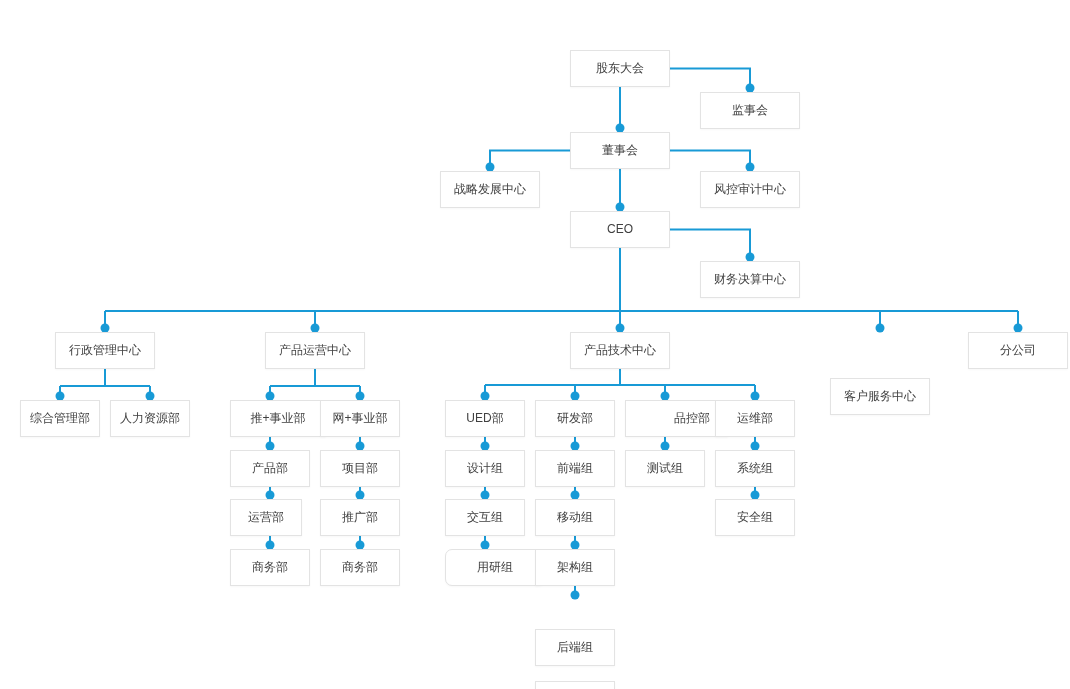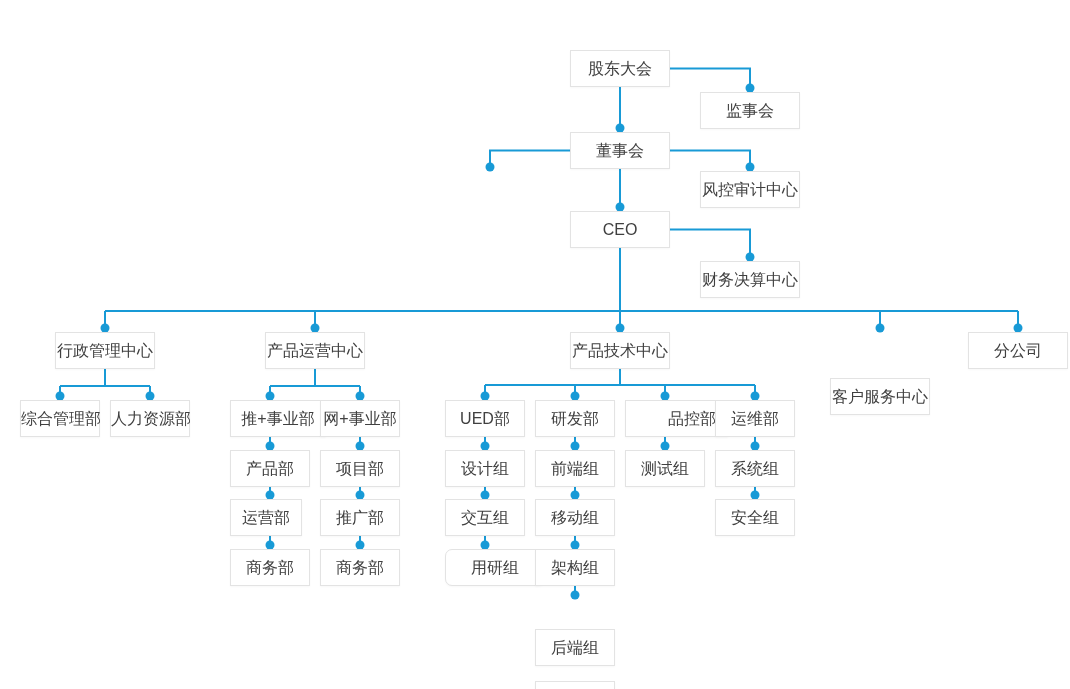--- a/index.html
+++ b/index.html
@@ -22,21 +22,21 @@
     z-index: 1;
   }
   .node {
     position: absolute;
     box-sizing: border-box;
     height: 37px;
     background: #ffffff;
     border: 1px solid #e3e3e3;
     box-shadow: 0 1px 2px rgba(0,0,0,0.03);
     color: #404040;
-    font-size: 16px;
+    font-size: 12px;
     line-height: 35px;
     text-align: center;
     white-space: nowrap;
     z-index: 2;
   }
 </style>
 </head>
 <body>
 
 <div id="stage">
@@ -118,20 +118,21 @@
       <circle cx="575" cy="545" r="4.5" fill="#189ad6"></circle>
       <circle cx="575" cy="595" r="4.5" fill="#189ad6"></circle>
       <circle cx="575" cy="645" r="4.5" fill="#189ad6"></circle>
       <circle cx="665" cy="446" r="4.5" fill="#189ad6"></circle>
       <circle cx="755" cy="446" r="4.5" fill="#189ad6"></circle>
       <circle cx="755" cy="495" r="4.5" fill="#189ad6"></circle>
     </svg>
 <div class="node" style="left: 570px; top: 50px; width: 100px;">股东大会</div>
     <div class="node" style="left: 700px; top: 92px; width: 100px;">监事会</div>
     <div class="node" style="left: 570px; top: 132px; width: 100px;">董事会</div>
+    <div class="node" style="left: 440px; top: 171px; width: 100px;">战略发展中心</div>
     <div class="node" style="left: 700px; top: 171px; width: 100px;">风控审计中心</div>
     <div class="node" style="left: 570px; top: 211px; width: 100px;">CEO</div>
     <div class="node" style="left: 700px; top: 261px; width: 100px;">财务决算中心</div>
     <div class="node" style="left: 55px; top: 332px; width: 100px;">行政管理中心</div>
     <div class="node" style="left: 265px; top: 332px; width: 100px;">产品运营中心</div>
     <div class="node" style="left: 570px; top: 332px; width: 100px;">产品技术中心</div>
     <div class="node" style="left: 830px; top: 332px; width: 100px; margin-top: 46px;">客户服务中心</div>
     <div class="node" style="left: 968px; top: 332px; width: 100px;">分公司</div>
     <div class="node" style="left: 20px; top: 400px; width: 80px;">综合管理部</div>
     <div class="node" style="left: 110px; top: 400px; width: 80px;">人力资源部</div>

